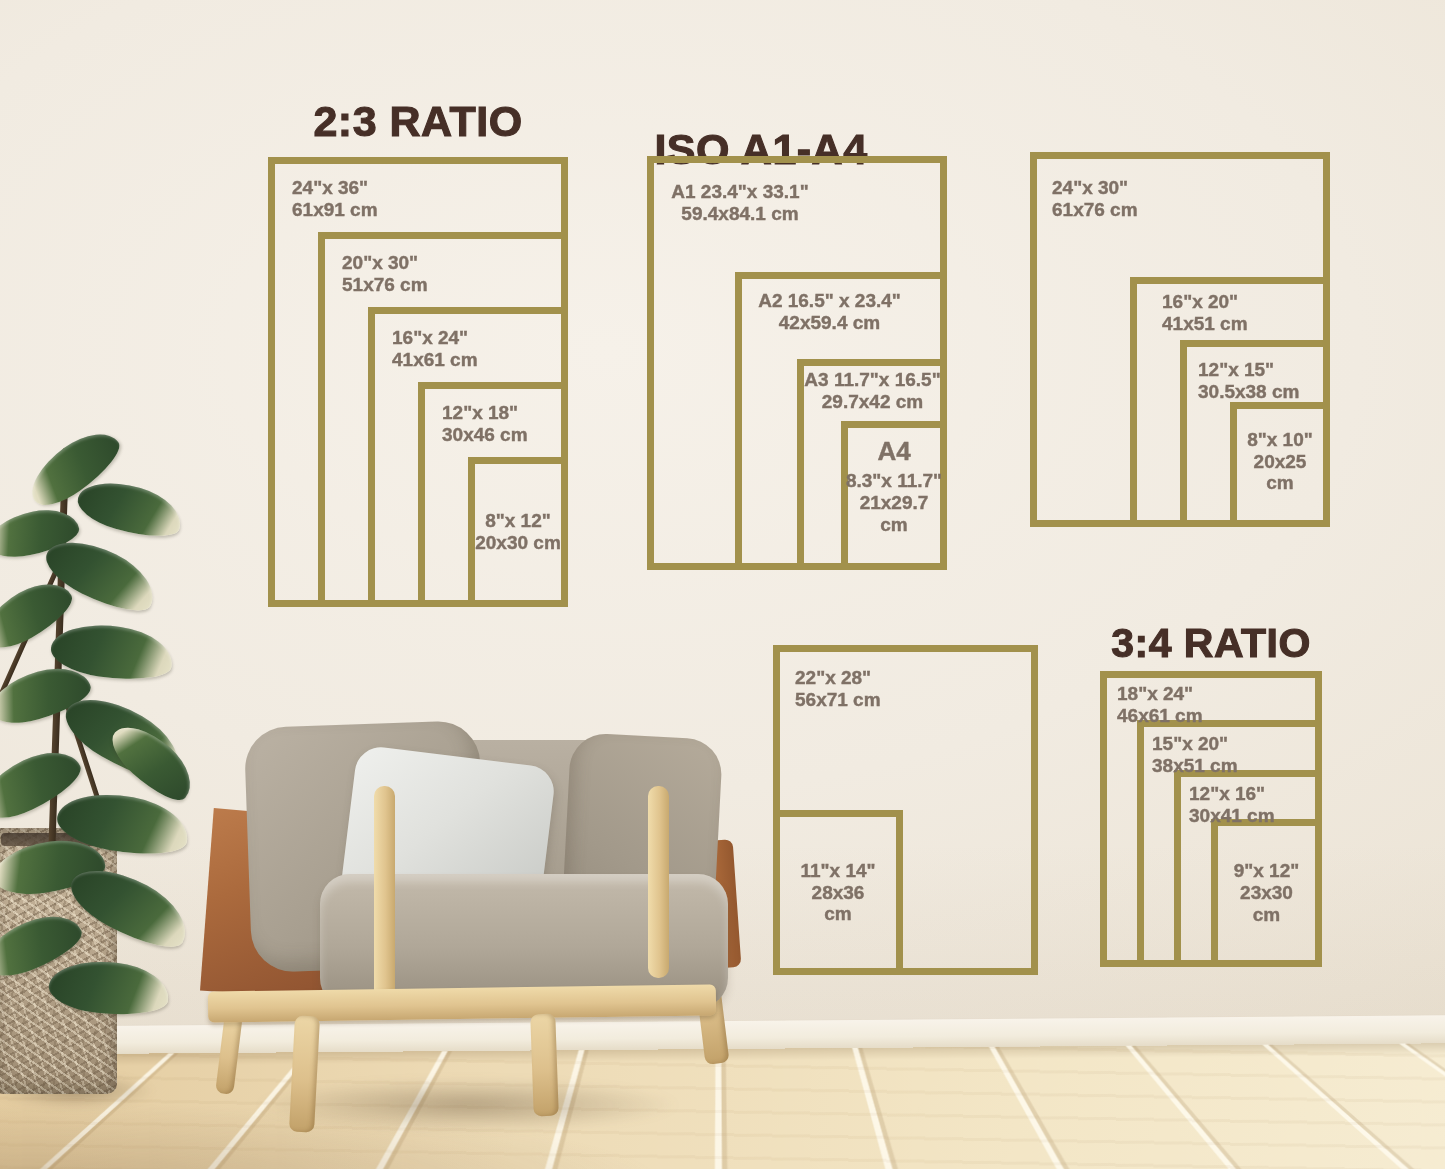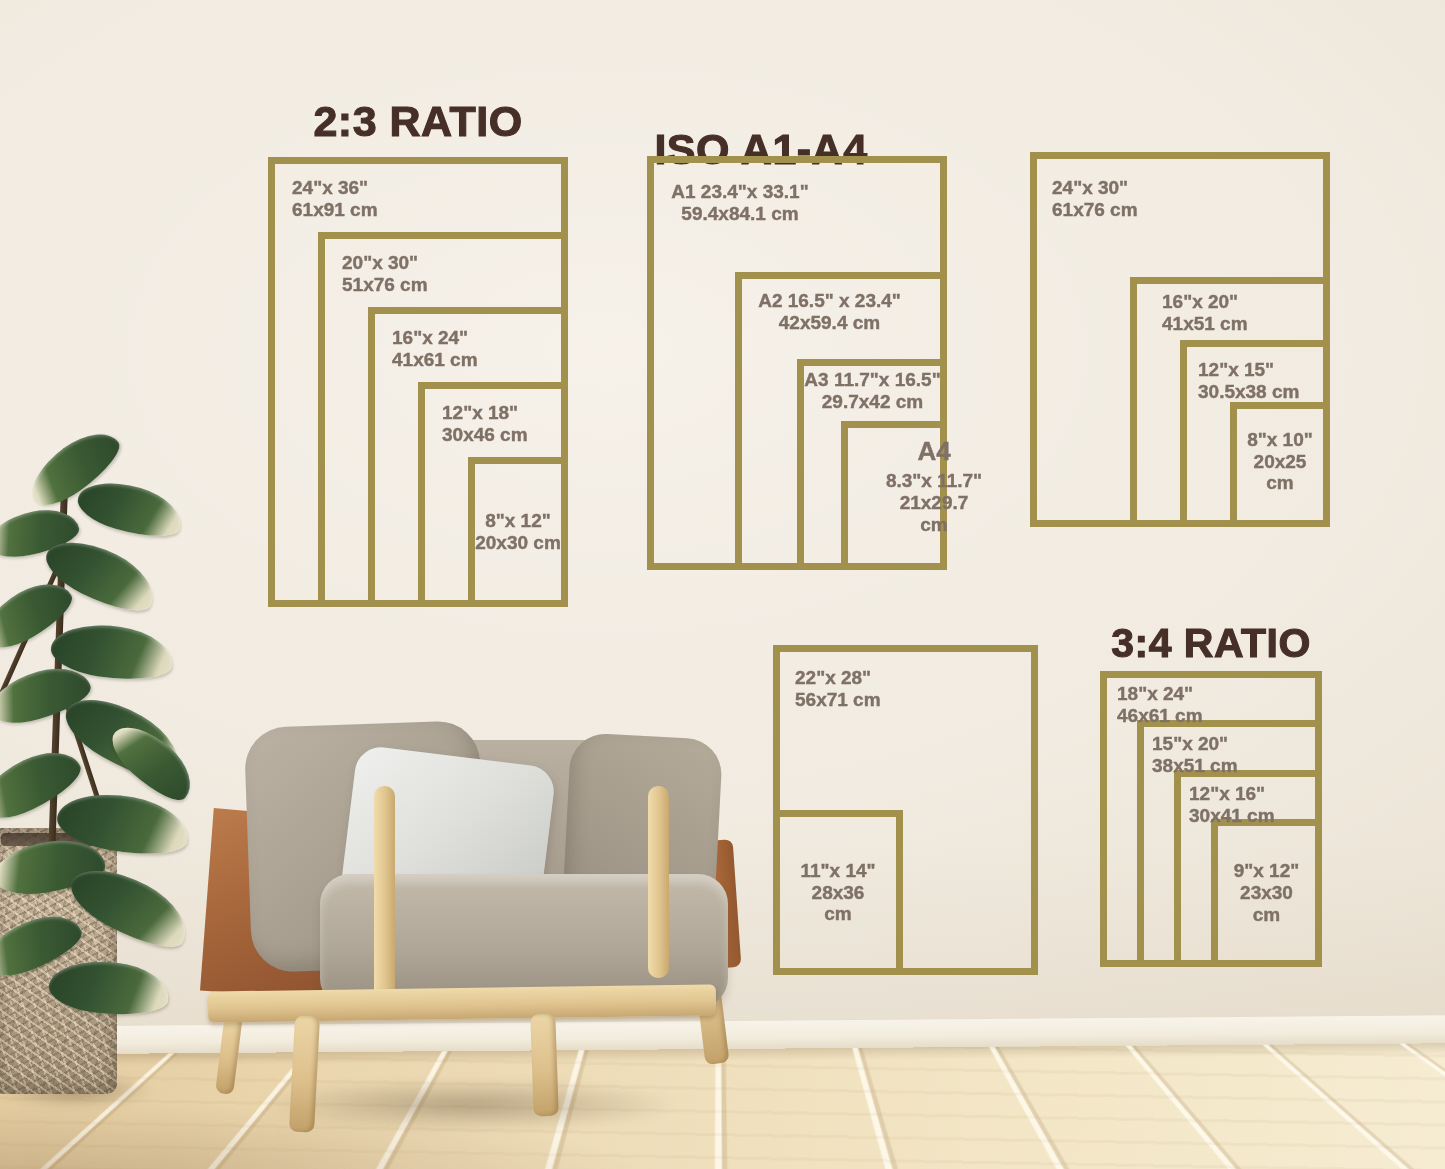--- a/index.html
+++ b/index.html
@@ -132,21 +132,21 @@
         white-space:nowrap;-webkit-text-stroke:.4px var(--label-taupe);}
   .flabel span{display:block;}
   .ctr{display:flex;flex-direction:column;align-items:center;justify-content:center;text-align:center;}
   .tac{text-align:center;}
   .big{font-size:26px;margin-bottom:3px;}
   .g0l0{left:292px;top:177px;}  .g0l1{left:342px;top:252px;}  .g0l2{left:392px;top:327px;}
   .g0l3{left:442px;top:402px;}  .g0l4{left:468px;top:457px;width:100px;height:150px;}
   .g1l0{left:640px;top:181px;width:200px;}
   .g1l1{left:742px;top:290px;width:175px;}
   .g1l2{left:800px;top:369px;width:145px;}
-  .g1l3{left:841px;top:421px;width:106px;height:131px;margin-left:40px;}
+  .g1l3{left:841px;top:421px;width:106px;height:131px;}
   .g2l0{left:1052px;top:177px;} .g2l1{left:1162px;top:291px;} .g2l2{left:1198px;top:359px;}
   .g2l3{left:1230px;top:402px;width:100px;height:125px;padding-bottom:6px;box-sizing:border-box;}
   .g3l0{left:795px;top:667px;}
   .g3l1{left:773px;top:810px;width:130px;height:165px;}
   .g4l0{left:1117px;top:683px;} .g4l1{left:1152px;top:733px;} .g4l2{left:1189px;top:783px;}
   .g4l3{left:1211px;top:819px;width:111px;height:148px;}
 </style>
 </head>
 <body>
 

